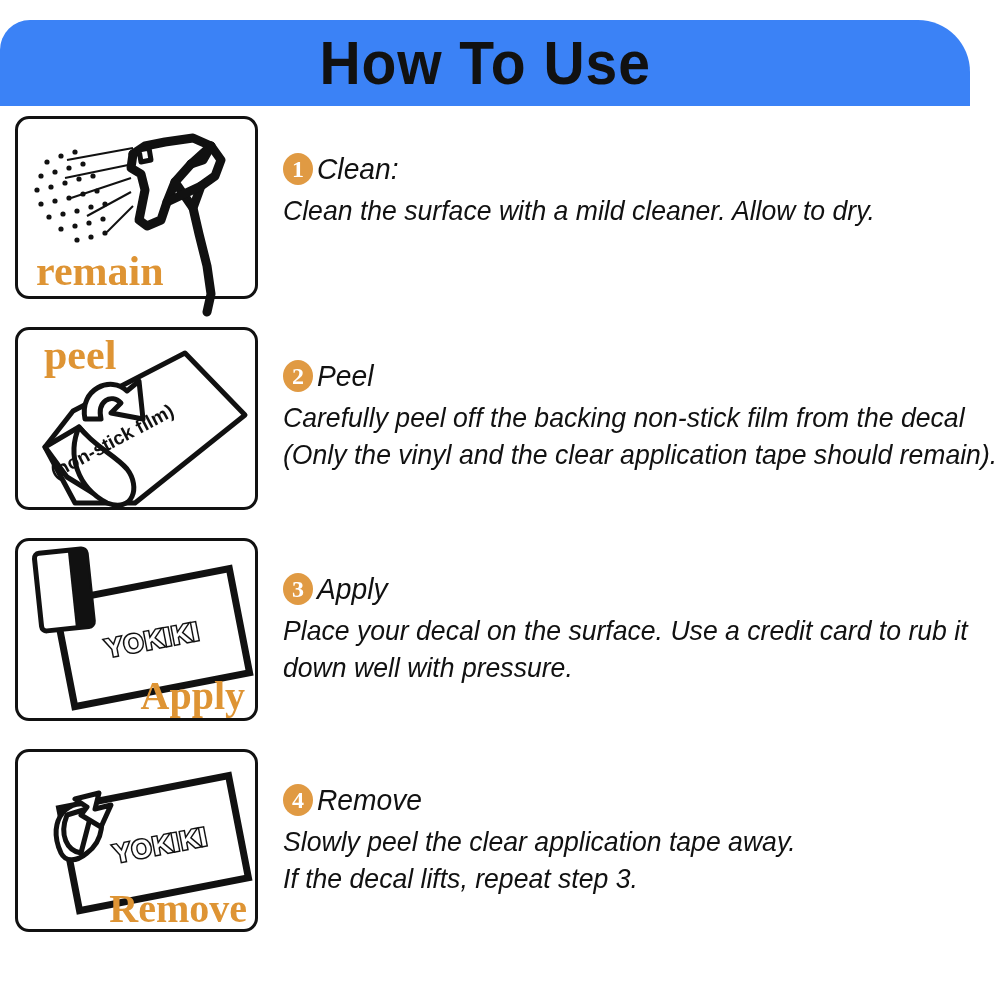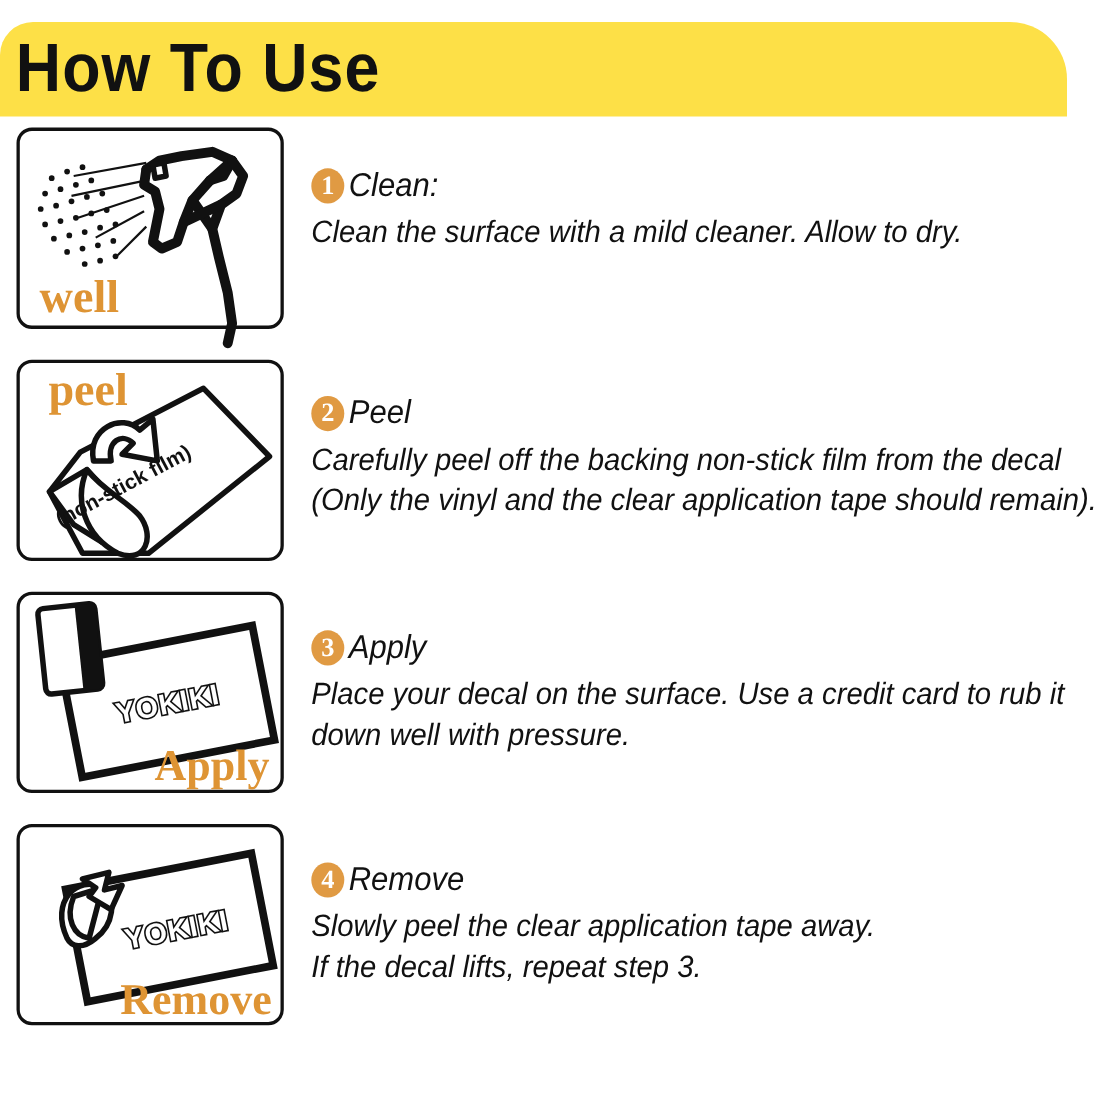--- a/index.html
+++ b/index.html
@@ -16,25 +16,26 @@
     -webkit-font-smoothing: antialiased;
   }
 
   
   .banner {
     position: absolute;
     left: 0;
     top: 20px;
     width: 970px;
     height: 86px;
-    background: #fde047;
+    background: #3b82f6;
     border-top-right-radius: 52px;
     border-top-left-radius: 30px;
     display: flex;
     align-items: center;
+    justify-content: center;
   }
   .banner-title {
     font-family: "Liberation Sans Narrow", "Liberation Sans", sans-serif;
     font-weight: bold;
     font-size: 62px;
     color: #111111;
     letter-spacing: 1px;
     transform: scaleX(0.92);
     line-height: 1;
     white-space: nowrap;
@@ -214,21 +215,21 @@
         <g fill="none" stroke="#111111" stroke-width="9" stroke-linejoin="round" stroke-linecap="round">
           <path d="M118 38 L130 30 L150 26 L178 22 L196 30 L188 44 L176 48"></path>
           <path d="M118 38 L116 52 L126 58 L130 74 L124 104 L132 110 L146 104 L152 86 L160 66 L176 48"></path>
           <path d="M176 48 L196 30"></path>
           <path d="M196 30 L206 44 L200 60 L186 70 L178 92 L184 118 L192 150 L196 178 L192 196"></path>
           <path d="M160 66 L178 92"></path>
           <path d="M152 86 L186 70"></path>
         </g>
         <path d="M124 34 L134 32 L136 44 L126 46 Z" fill="#ffffff" stroke="#111111" stroke-width="5" stroke-linejoin="round"></path>
       </svg>
-      <div class="panel-word word-clean">well</div>
+      <div class="panel-word word-clean">remain</div>
     </div>
 
     <div class="step-text">
       <div class="step-head">
         <div class="badge">1</div>
         <div class="head-label">Clean:</div>
       </div>
       <div class="body-line">Clean the surface with a mild cleaner. Allow to dry.</div>
     </div>
   </div>

